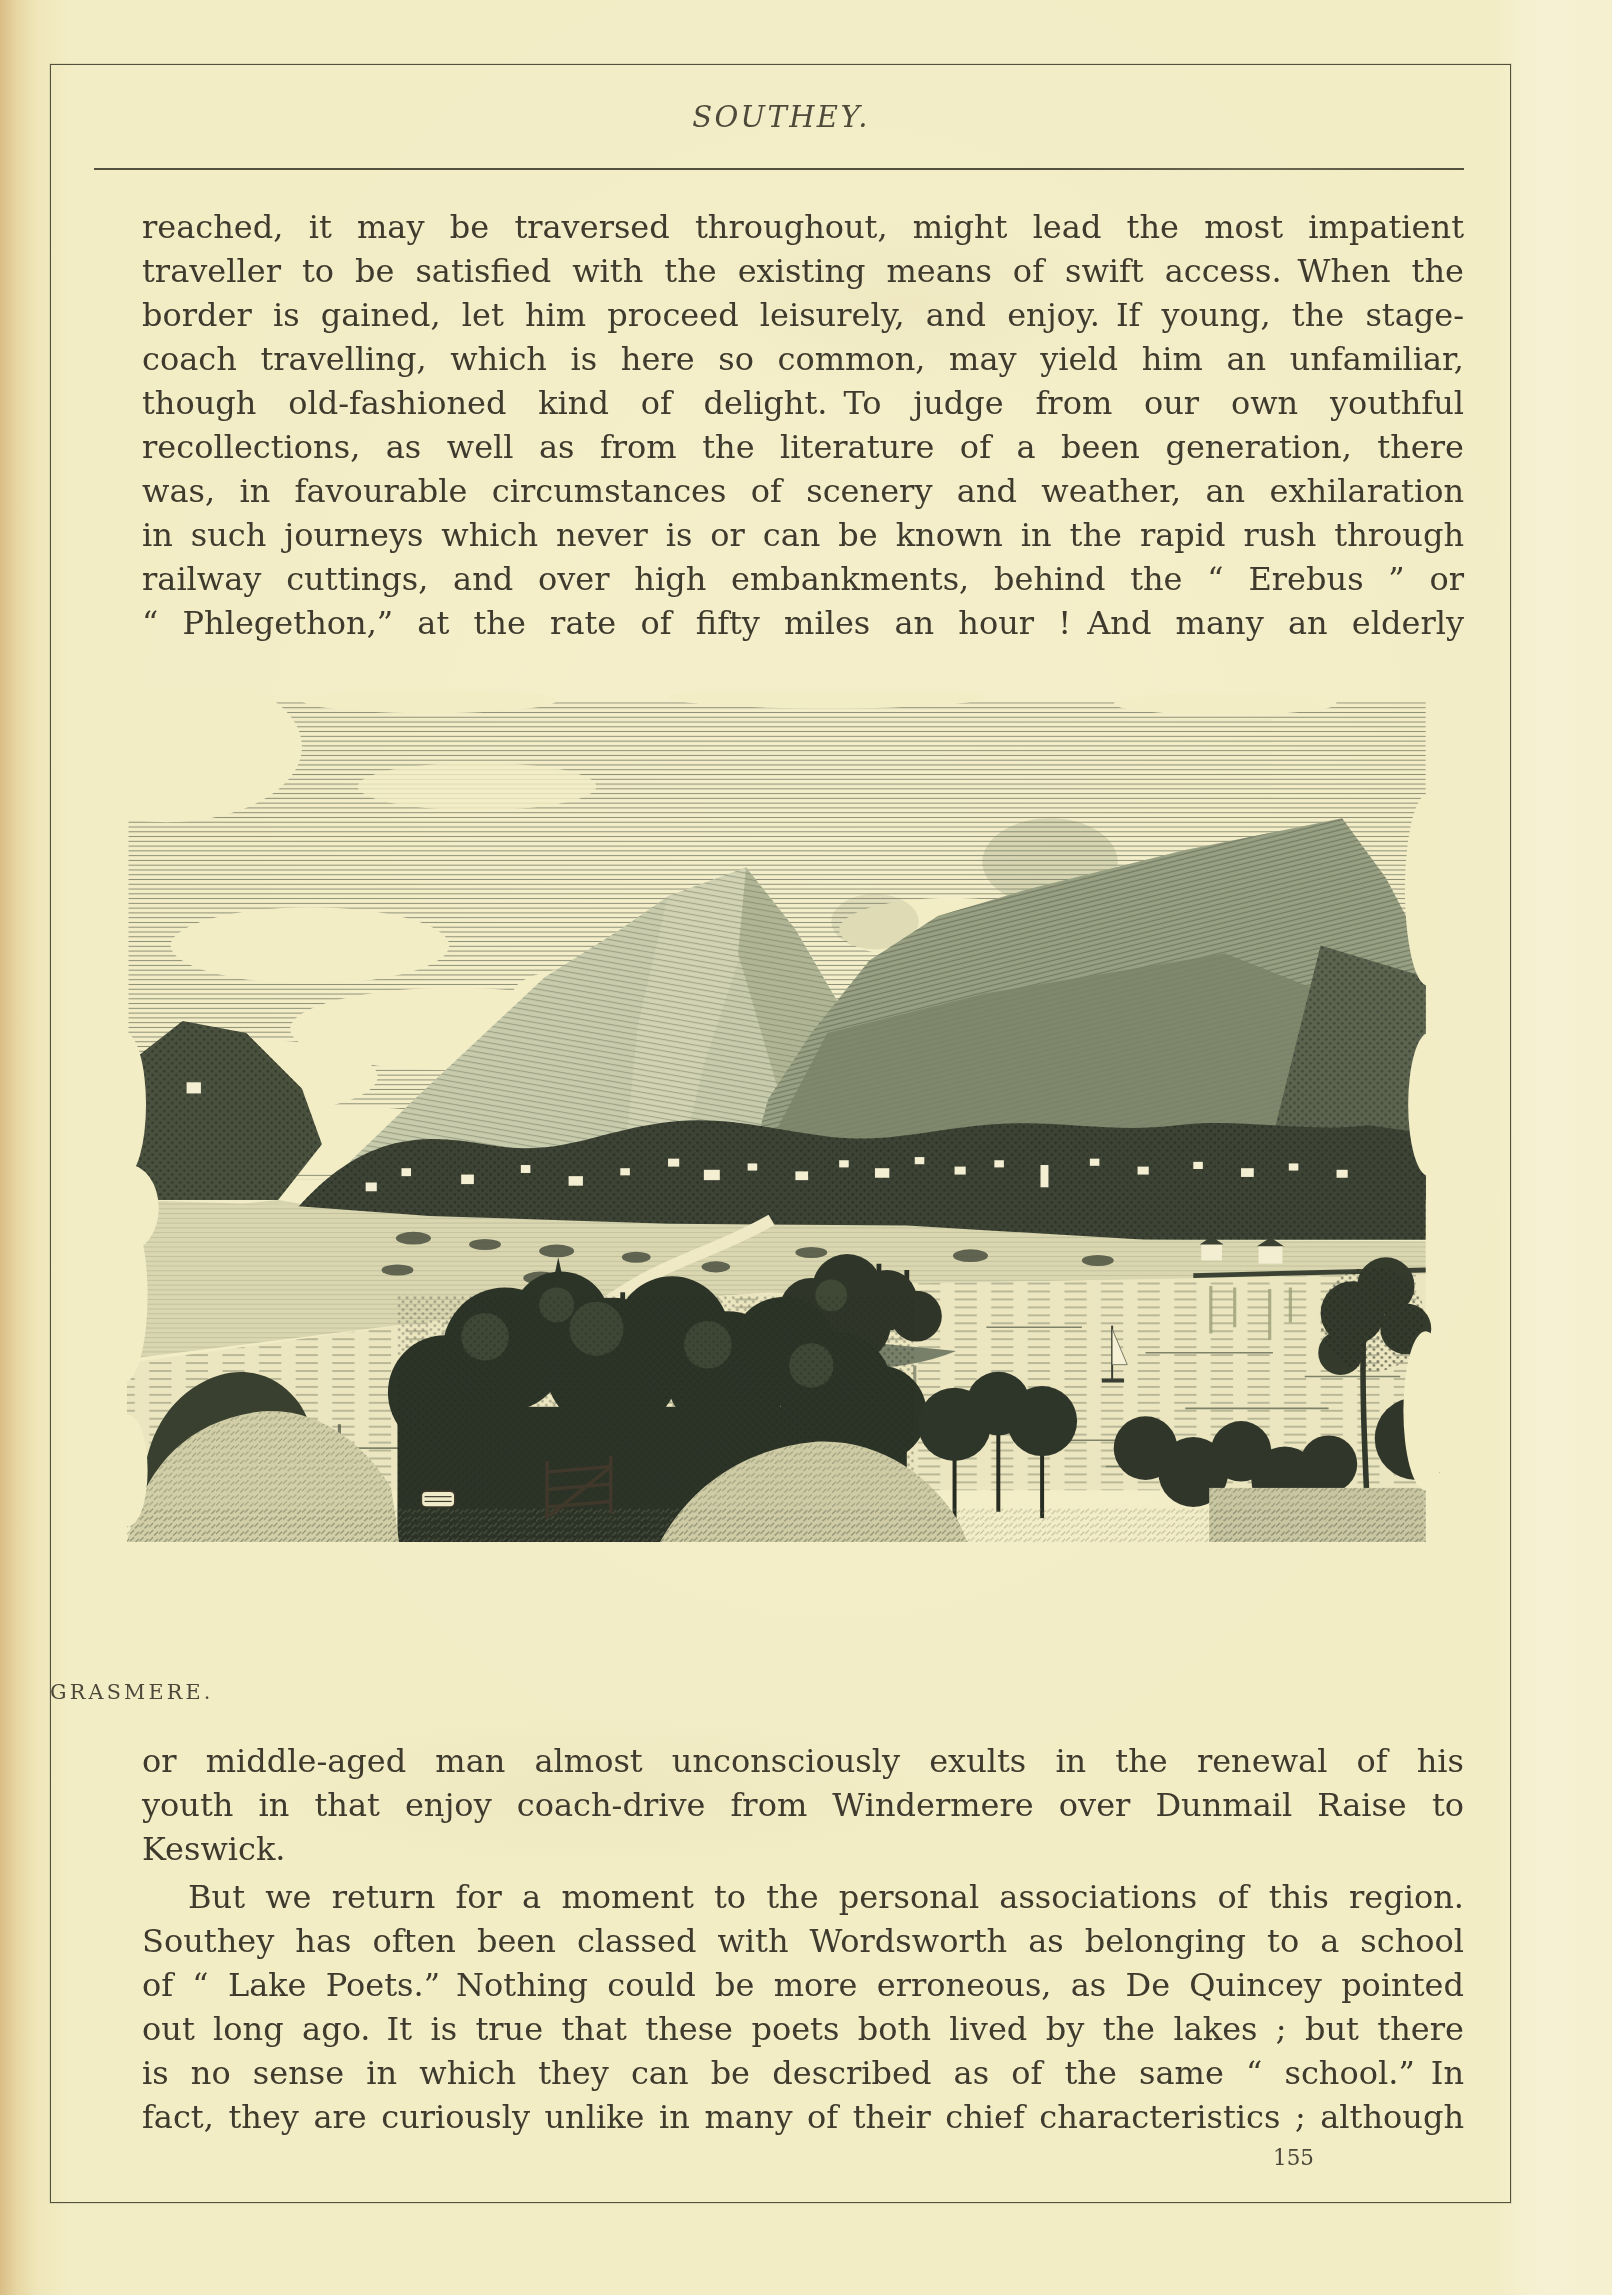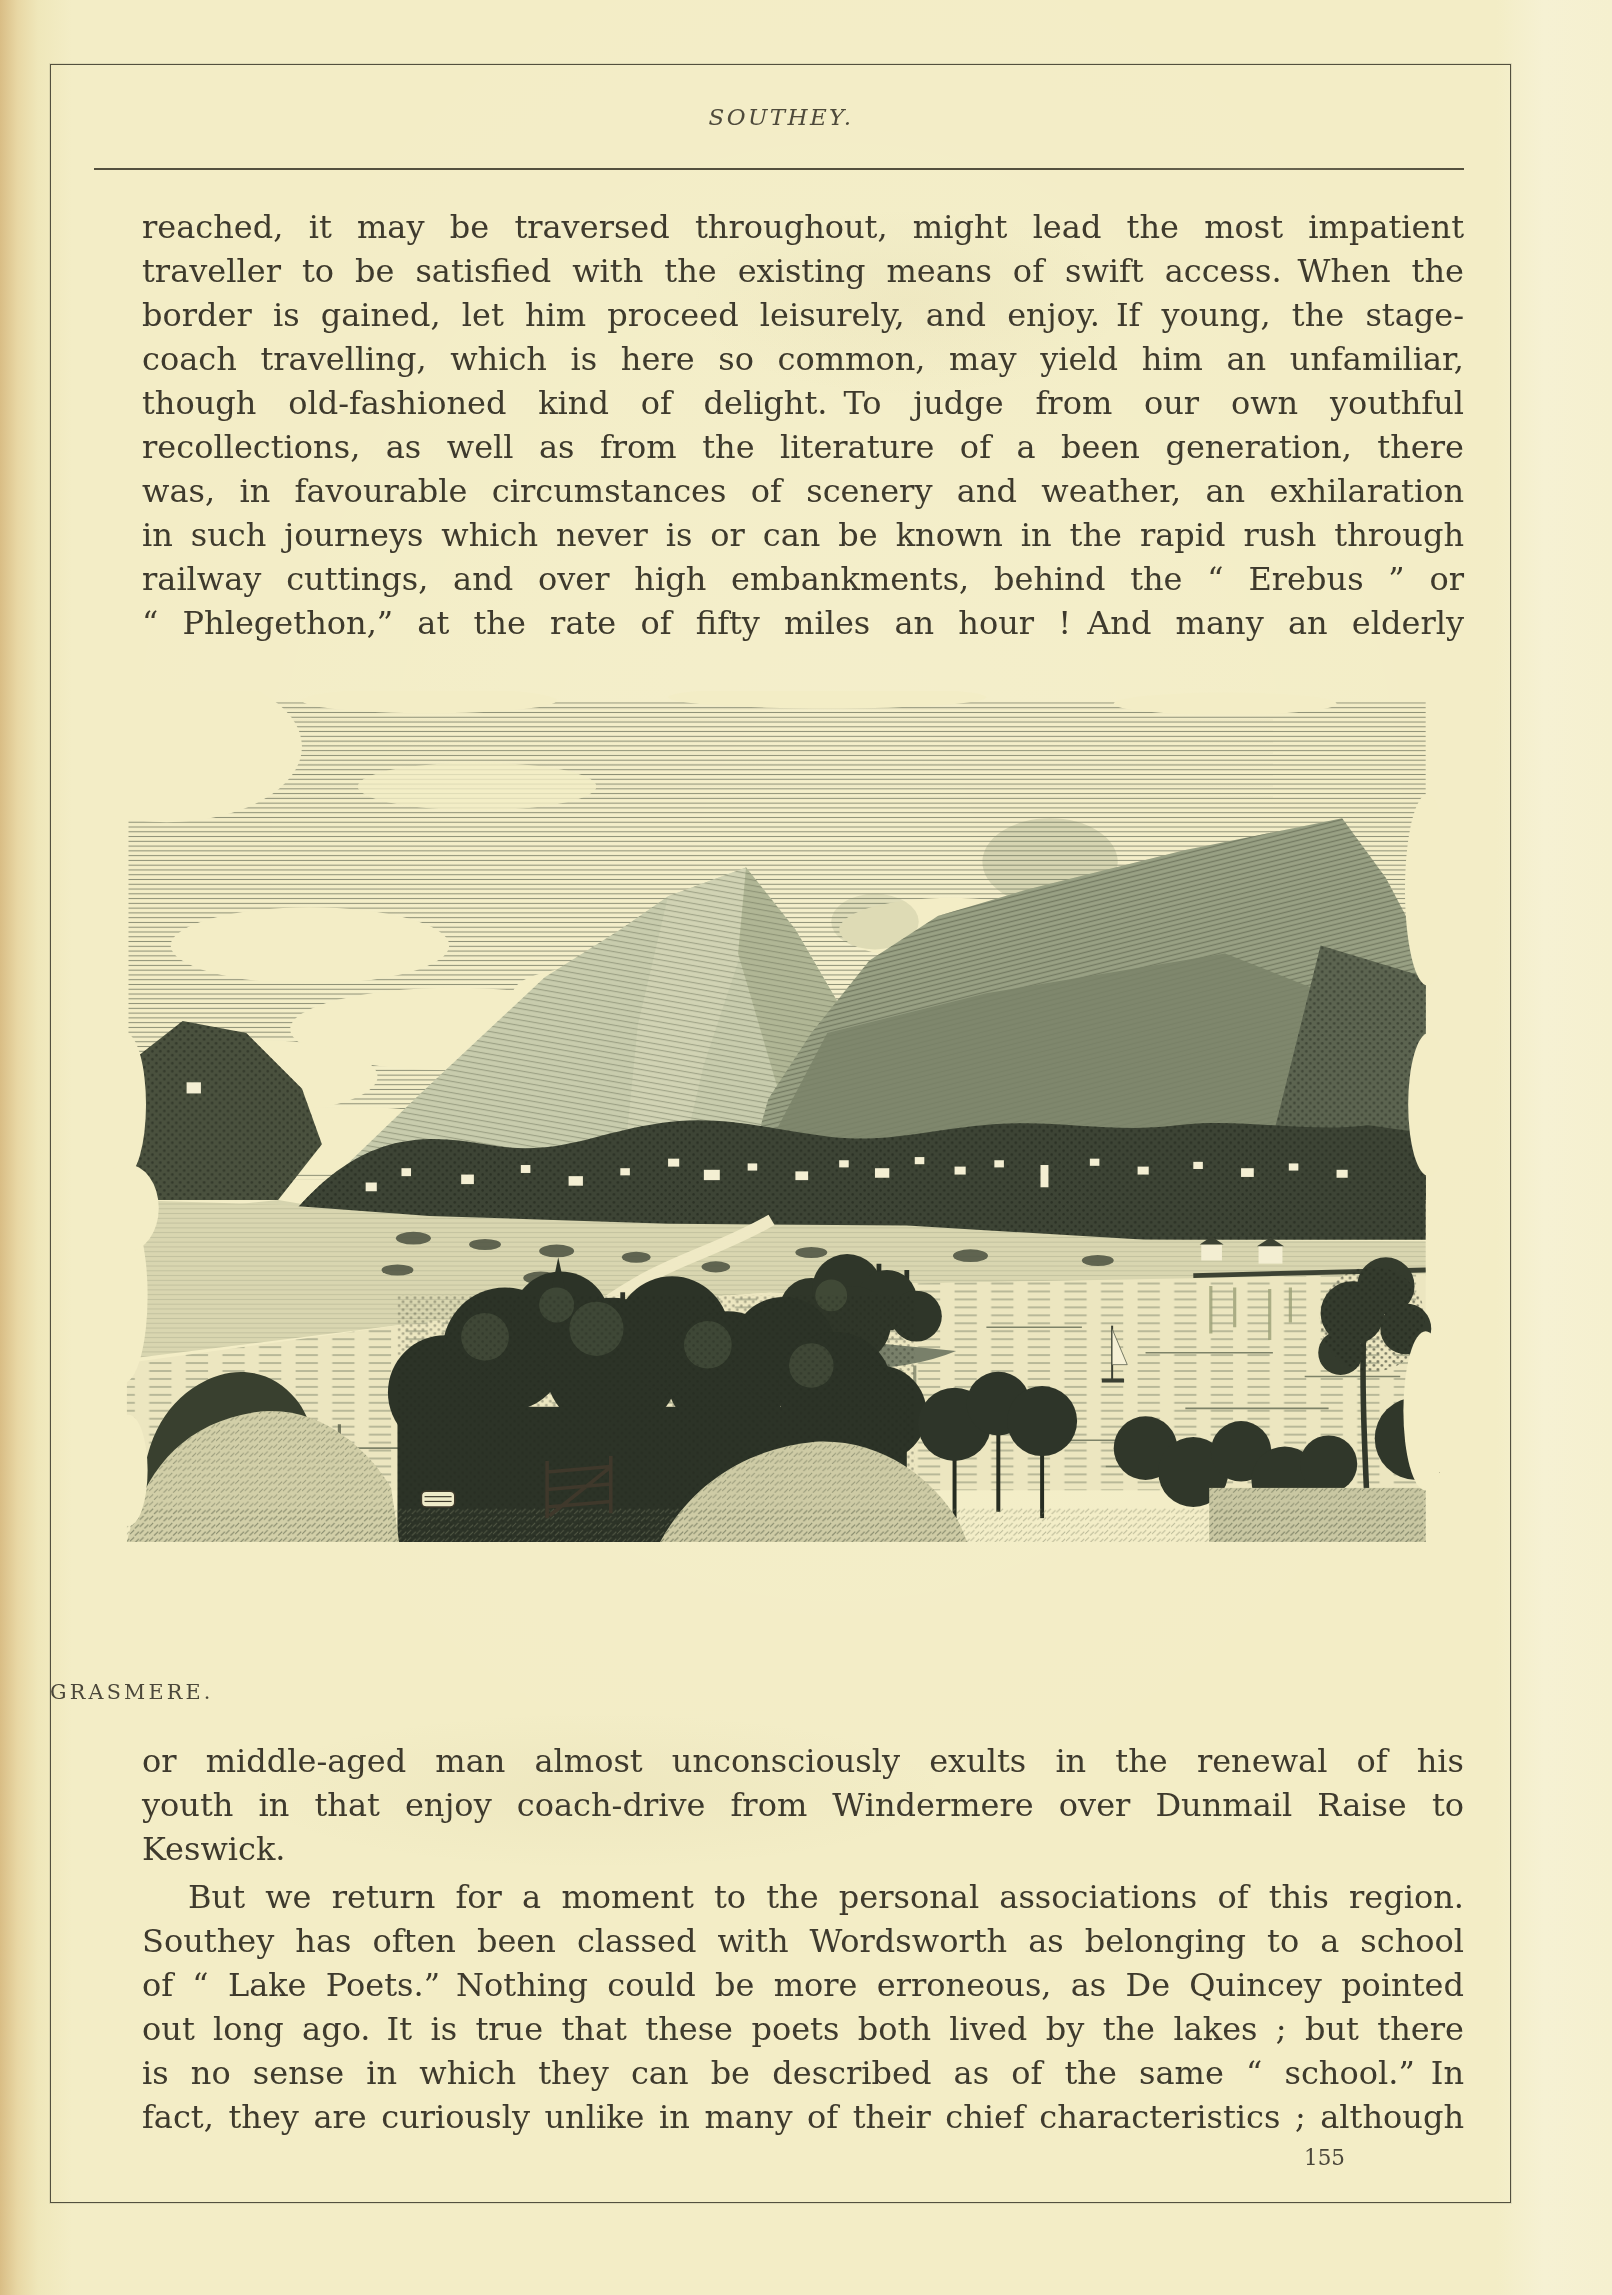--- a/index.html
+++ b/index.html
@@ -25,21 +25,21 @@
     background:radial-gradient(ellipse at 50% 50%, rgba(140,125,70,0.05), rgba(0,0,0,0) 70%);}
   .stain.s3{left:159px;top:708px;width:1114px;height:95px;
     background:repeating-linear-gradient(180deg, rgba(110,110,80,0.035) 0 1.6px, rgba(0,0,0,0) 1.6px 11px);}
   .frame{
     position:absolute;left:50px;top:64px;width:1459px;height:2137px;
     border:1.6px solid var(--frame);
     box-shadow:0 0 0 0.8px rgba(83,80,62,0.15);
   }
   .header-title{
     position:absolute;left:50px;top:100px;width:1462px;
-    text-align:center;font-style:italic;font-size:23px;line-height:35px;
+    text-align:center;font-style:italic;font-size:29px;line-height:35px;
     letter-spacing:2.4px;color:#4e4a3b;
   }
   .header-rule{
     position:absolute;left:94px;top:168px;width:1370px;height:1.6px;
     background:linear-gradient(90deg,#53503e 0 70%, #6b6752 85%, #53503e 100%);
   }
   .para{
     position:absolute;left:98px;width:1366px;
     font-size:32px;line-height:44px;color:var(--ink);
     text-rendering:optimizeLegibility;
@@ -54,21 +54,21 @@
     position:absolute;left:111px;top:691px;width:1329px;height:851px;
   }
   .illustration svg{display:block;width:100%;height:100%;}
   .caption{
     position:absolute;left:50px;top:1680px;width:1462px;
     text-align:left;font-size:20.7px;line-height:25.5px;letter-spacing:3.2px;
     color:#4b473a;
   }
   .page-number{
     position:absolute;left:1273px;top:2145px;width:103px;
-    text-align:center;font-size:21.5px;color:#4b473a;
+    text-align:left;font-size:21.5px;color:#4b473a;
   }
 </style>
 </head>
 <body>
 
 <div class="page">
   <div class="stain s1"></div>
   <div class="stain s2"></div>
   <div class="stain s3"></div>
 

